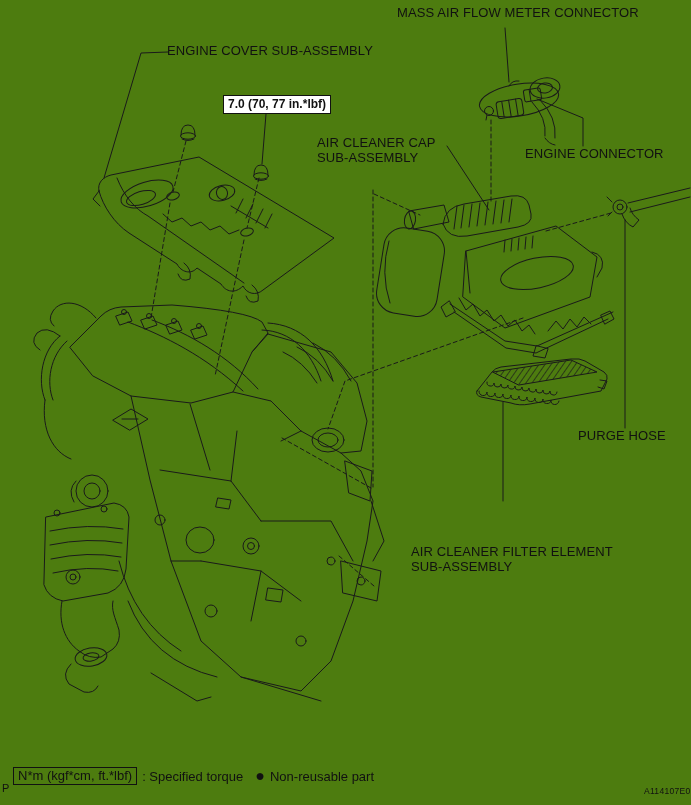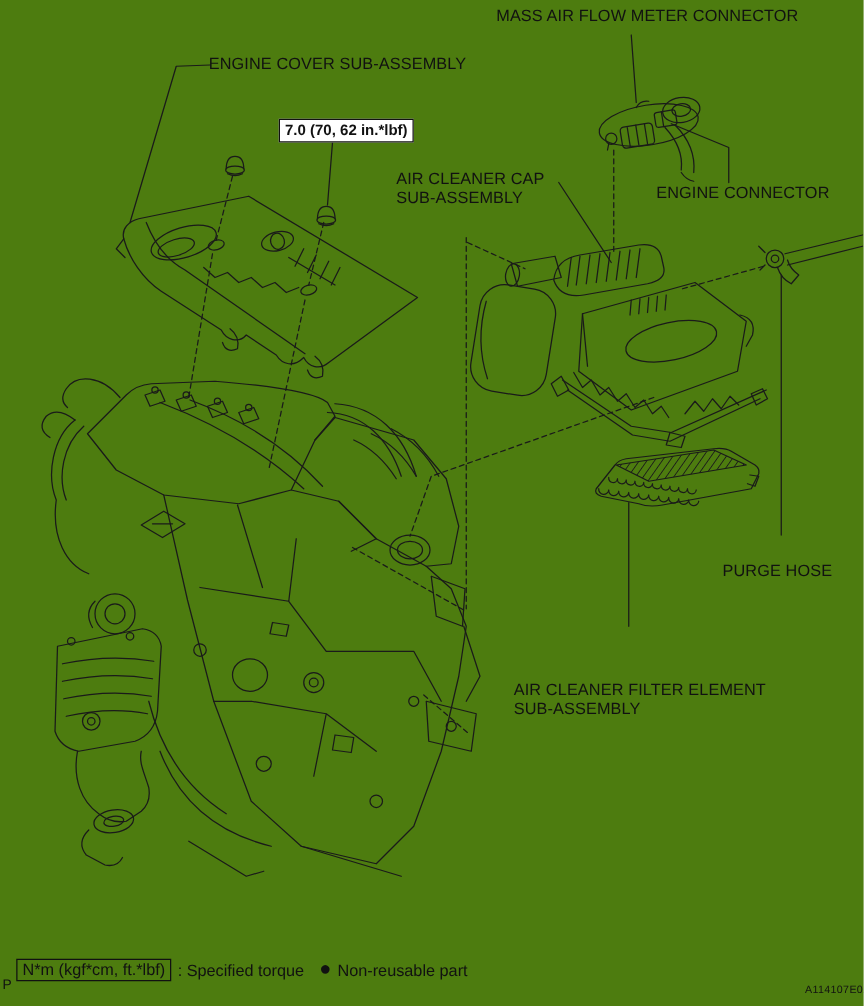--- a/index.html
+++ b/index.html
@@ -194,28 +194,28 @@
       <path d="M151,673 L197,701 L211,697"></path>
       <path d="M241,677 L321,701"></path>
       <path d="M371,501 L384,541 L373,561"></path>
     </g>
   </svg>
 
   <div class="lbl" style="left:397px;top:6px;">MASS AIR FLOW METER CONNECTOR</div>
 
   <div class="lbl" style="left:167px;top:44px;">ENGINE COVER SUB-ASSEMBLY</div>
 
-  <div class="torque-box" style="left:223px;top:95px;">7.0 (70, 62 in.*lbf)</div>
+  <div class="torque-box" style="left:223px;top:95px;">7.0 (70, 77 in.*lbf)</div>
 
   <div class="lbl" style="left:317px;top:136px;">AIR CLEANER CAP
 SUB-ASSEMBLY</div>
 
   <div class="lbl" style="left:525px;top:147px;">ENGINE CONNECTOR</div>
 
-  <div class="lbl" style="left:578px;top:450px;">PURGE HOSE</div>
+  <div class="lbl" style="left:578px;top:429px;">PURGE HOSE</div>
 
   <div class="lbl" style="left:411px;top:503px;margin-top:42px;">AIR CLEANER FILTER ELEMENT
 SUB-ASSEMBLY</div>
 
   <div class="legend">
     <span class="unit-box">N*m (kgf*cm, ft.*lbf)</span>
     <span class="cap">: Specified torque</span>
     <span class="dot">●</span>
     <span class="cap2">Non-reusable part</span>
   </div>

